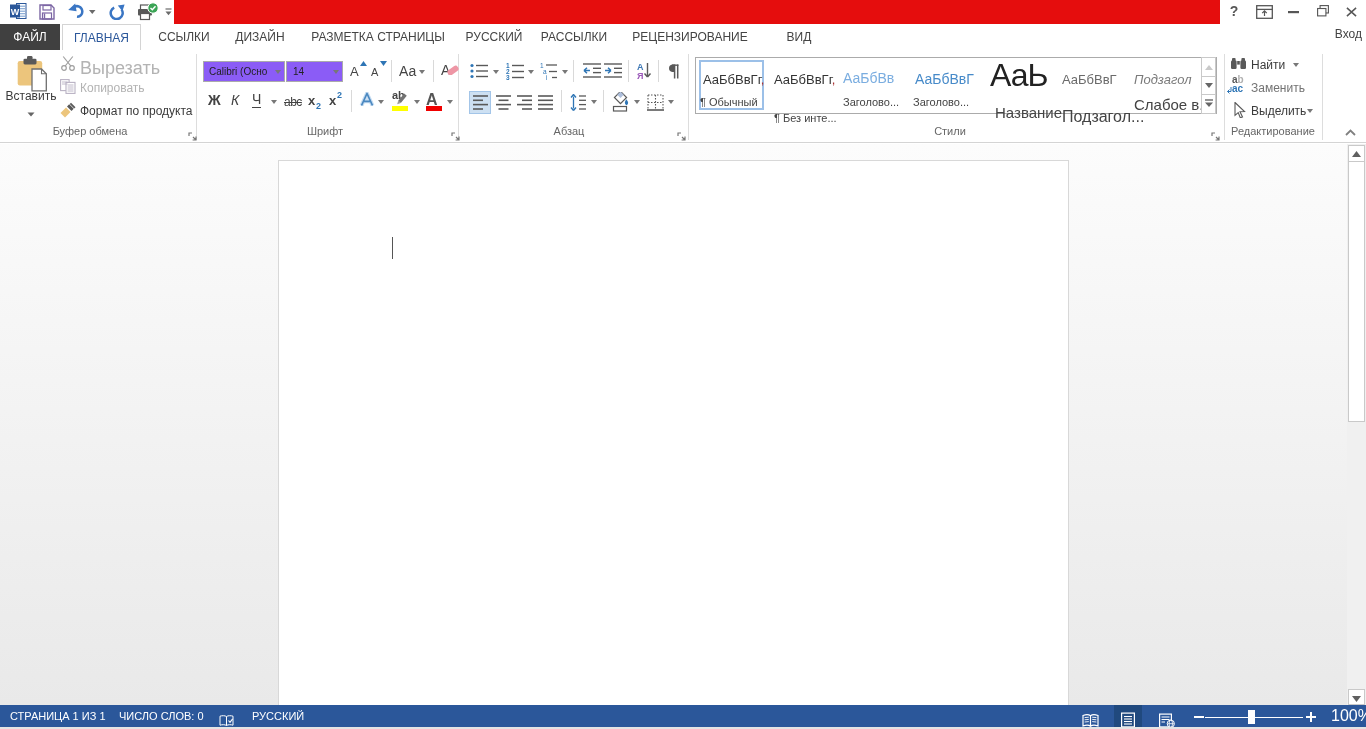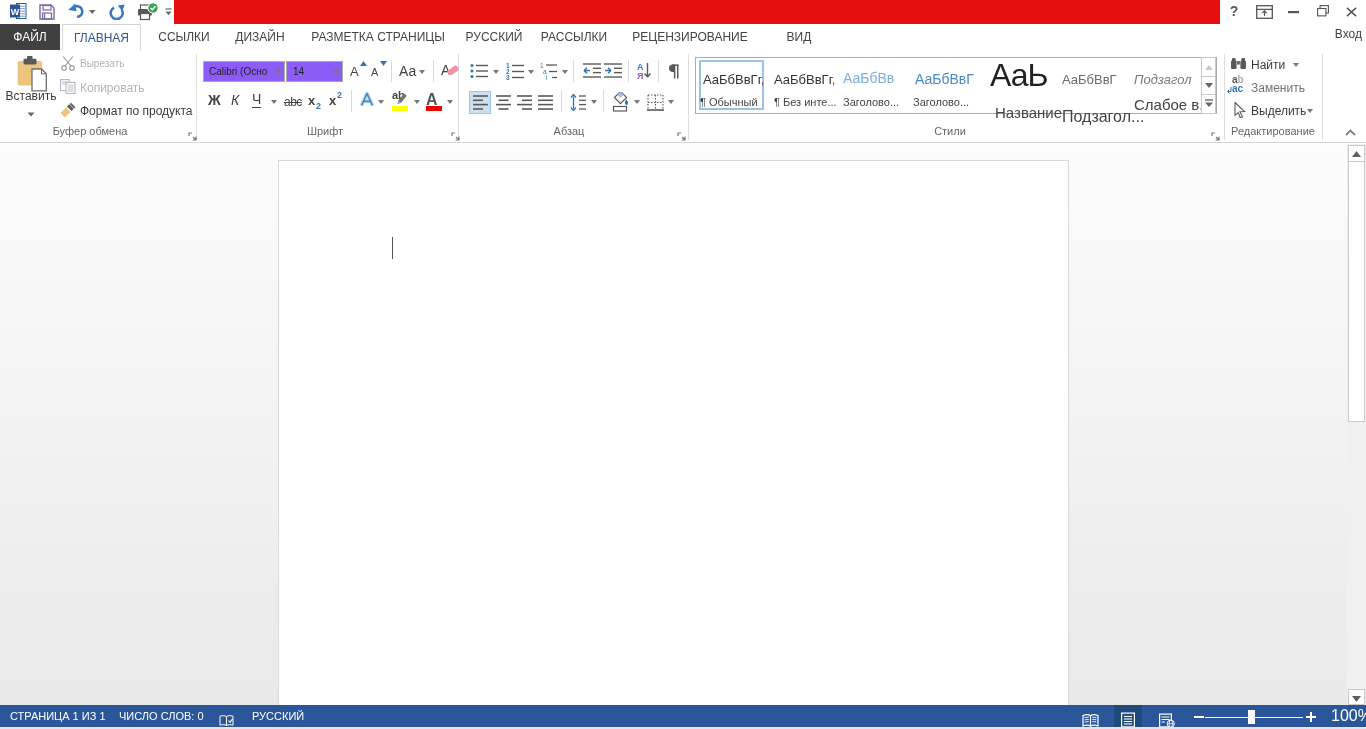--- a/index.html
+++ b/index.html
@@ -146,21 +146,21 @@
         </svg>
 
     <svg class="abs" style="left:61px;top:6px" width="14" height="15" viewBox="0 0 14 15">
       <g stroke="#9f9f9f" stroke-width="1.2" fill="none">
         <line x1="2.2" y1="0.5" x2="9.8" y2="10"></line>
         <line x1="11.8" y1="0.5" x2="4.2" y2="10"></line>
         <circle cx="3" cy="12" r="2.3"></circle>
         <circle cx="11" cy="12" r="2.3"></circle>
       </g>
     </svg>
-    <div class="abs rtext gray" style="left:80px;top:8px;font-size:10px">Вырезать</div>
+    <div class="abs rtext gray" style="left:80px;top:8px;font-size:18px">Вырезать</div>
 
     <svg class="abs" style="left:60px;top:29px" width="16" height="15" viewBox="0 0 16 15">
       <g fill="#fff" stroke="#b9b2c4" stroke-width="1.1">
         <rect x="0.6" y="0.6" width="8.5" height="11"></rect>
         <rect x="6" y="3.4" width="9" height="11"></rect>
       </g>
       <g stroke="#b9b2c4" stroke-width="0.9">
         <line x1="2" y1="3" x2="7.5" y2="3"></line>
             <line x1="2" y1="5" x2="7.5" y2="5"></line>
         <line x1="7.6" y1="6" x2="13.5" y2="6"></line>
@@ -386,21 +386,21 @@
     <div class="dlg" style="left:677px"><svg width="10" height="10" viewBox="0 0 10 10">
             <path d="M1,4 V1 H4 M5,5 L8,8 M8,4.6 V8 H4.6" fill="none" stroke="#777" stroke-width="1.2"></path>
           </svg></div>
   </div>
   <div id="grp-styles">
     <div class="abs" style="left:695px;top:7px;width:522px;height:57px;border:1px solid #ababab;background:#fff"></div>
     <div class="abs" style="left:699px;top:10px;width:65px;height:50px;border:2px solid #9cc0e8;background:#fff"></div>
     <div class="abs" style="left:703px;top:22px;font-size:13px;color:#333;white-space:nowrap">АаБбВвГг<span style="color:#a33">,</span></div>
     <div class="abs" style="left:700px;top:46px;font-size:11px;color:#444;white-space:nowrap">¶ Обычный</div>
     <div class="abs" style="left:774px;top:22px;font-size:13px;color:#333;white-space:nowrap">АаБбВвГг<span style="color:#a33">,</span></div>
-    <div class="abs" style="left:774px;top:46px;font-size:11px;color:#444;white-space:nowrap">¶ Без инте...</div>
+    <div class="abs" style="left:774px;top:62px;font-size:11px;color:#444;white-space:nowrap">¶ Без инте...</div>
     <div class="abs" style="left:843px;top:20px;font-size:14px;color:#7aade0;white-space:nowrap;width:62px;overflow:hidden">АаБбВв</div>
     <div class="abs" style="left:843px;top:46px;font-size:11px;color:#444;white-space:nowrap">Заголово...</div>
     <div class="abs" style="left:915px;top:21px;font-size:14px;color:#468ac9;white-space:nowrap;width:62px;overflow:hidden">АаБбВвГ</div>
     <div class="abs" style="left:913px;top:46px;font-size:11px;color:#444;white-space:nowrap">Заголово...</div>
     <div class="abs" style="left:990px;top:7px;font-size:32px;color:#222;white-space:nowrap;width:58px;overflow:hidden;letter-spacing:-1px">АаЬІ</div>
     <div class="abs" style="left:995px;top:54px;font-size:15px;color:#444;white-space:nowrap">Название</div>
     <div class="abs" style="left:1062px;top:22px;font-size:13px;color:#6a6a6a;white-space:nowrap;width:60px;overflow:hidden">АаБбВвГ</div>
     <div class="abs" style="left:1062px;top:58px;font-size:16px;color:#444;white-space:nowrap">Подзагол...</div>
     <div class="abs" style="left:1134px;top:22px;font-size:13px;font-style:italic;color:#7a7a7a;white-space:nowrap;width:60px;overflow:hidden">Подзагол</div>
     <div class="abs" style="left:1134px;top:46px;font-size:15px;color:#444;white-space:nowrap">Слабое в...</div>

